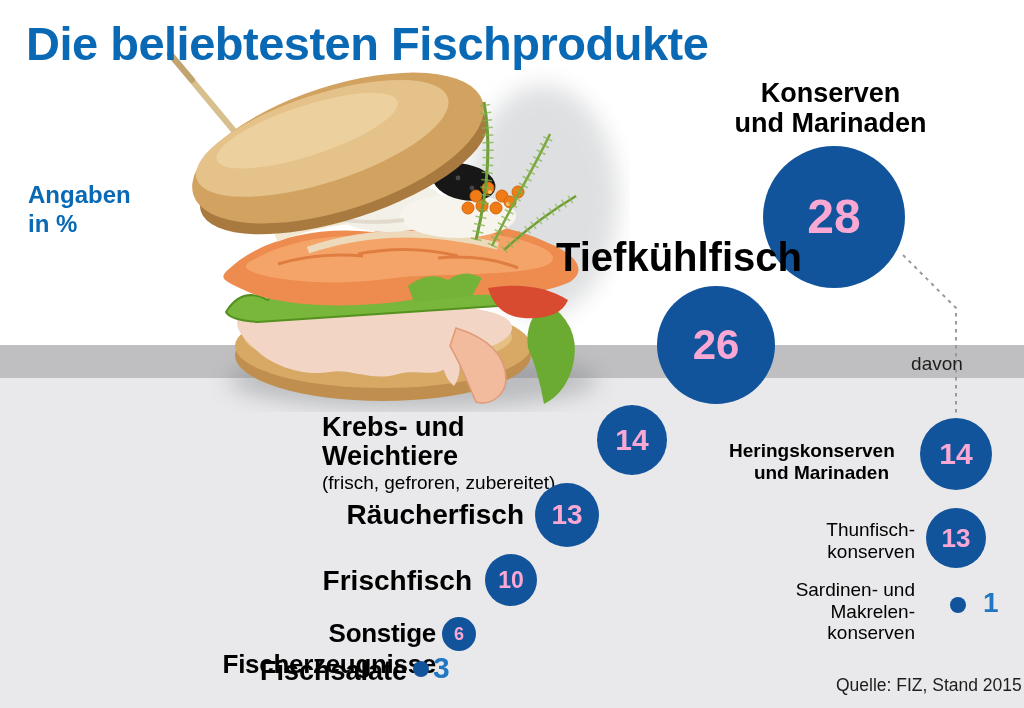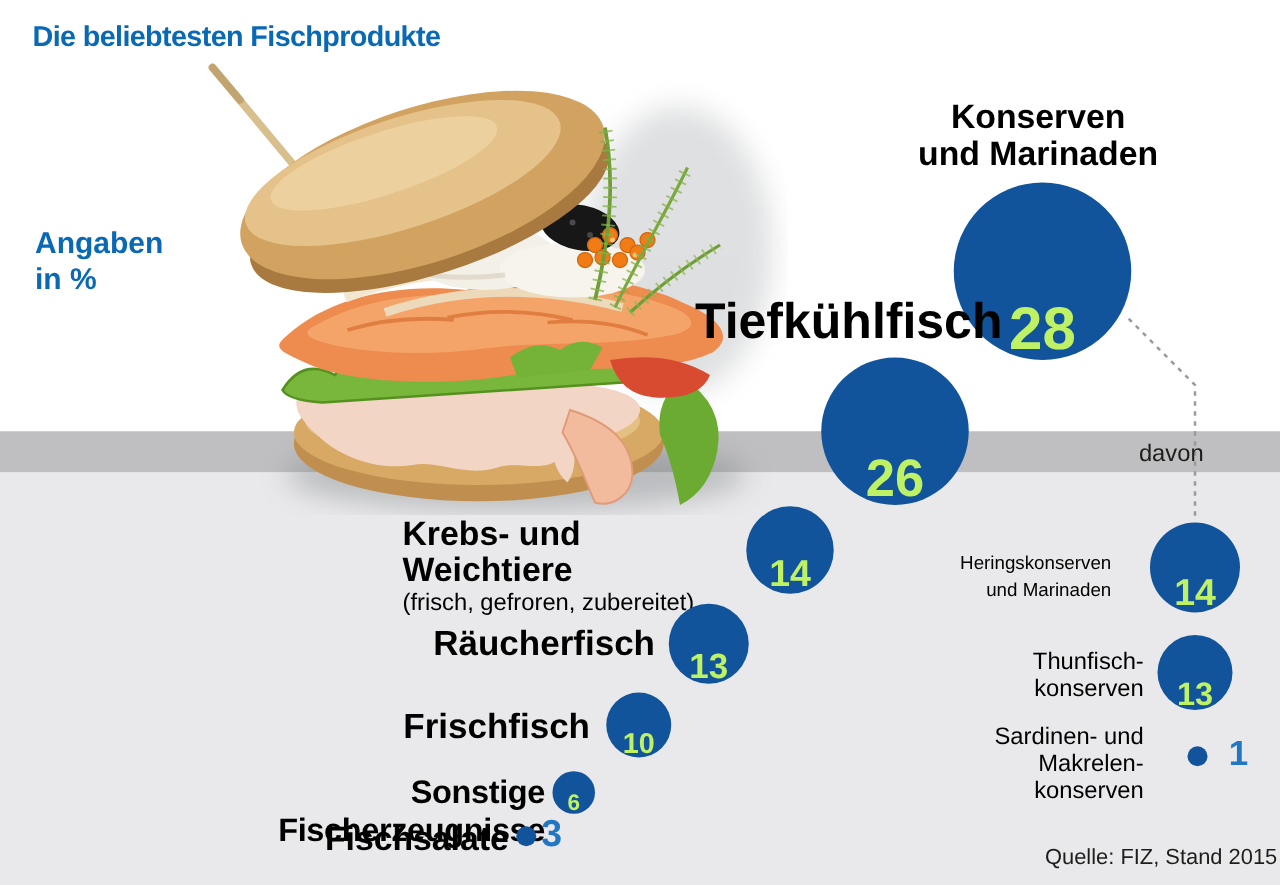--- a/index.html
+++ b/index.html
@@ -2,30 +2,30 @@
 <html><head>
 <meta charset="utf-8">
 <style>
   html,body{margin:0;padding:0;background:#ffffff;}
   .stage{
     position:relative;width:1024px;height:708px;overflow:hidden;background:#ffffff;
     font-family:"Liberation Sans","DejaVu Sans",sans-serif;color:#1d1d1b;
   }
   .band{position:absolute;left:0;top:345px;width:1024px;height:33px;background:#bfbfc1;}
   .lowerbg{position:absolute;left:0;top:378px;width:1024px;height:330px;background:#e9e9eb;}
-  .title{position:absolute;left:26px;top:16px;font-size:23px;font-weight:bold;color:#0a69b4;letter-spacing:-0.5px;}
+  .title{position:absolute;left:26px;top:16px;font-size:47px;font-weight:bold;color:#0a69b4;letter-spacing:-0.5px;}
   .note{position:absolute;left:28px;top:144px;font-size:24px;font-weight:bold;color:#0a69b4;line-height:29px;margin-top:36px;}
   .ln{display:block;}
   .lbl{position:absolute;font-weight:bold;color:#000000;}
   .reg{font-weight:normal;}
   .t-right{text-align:right;}
   .t-center{text-align:center;}
   .bubble{
-    position:absolute;border-radius:50%;background:#11549c;color:#bef264;font-weight:bold;
-    display:flex;align-items:flex-end;justify-content:center;line-height:1;
+    position:absolute;border-radius:50%;background:#11549c;color:#f9a8d4;font-weight:bold;
+    display:flex;align-items:center;justify-content:center;line-height:1;
   }
   .dot{position:absolute;width:16px;height:16px;border-radius:50%;background:#11549c;}
   .accnum{position:absolute;color:#2277c3;font-weight:bold;line-height:1;}
   .connector{position:absolute;left:0;top:0;pointer-events:none;}
   .burger{position:absolute;left:158px;top:50px;pointer-events:none;}
   .source{position:absolute;left:836px;top:675px;font-size:17.5px;color:#1d1d1b;}
   .davon{position:absolute;left:898px;top:353px;width:78px;font-size:19px;text-align:center;color:#1d1d1b;}
 </style>
 </head>
 <body>
@@ -191,21 +191,21 @@
   </div>
 
   <div class="lbl t-right" style="left:240px;top:656px;width:167px;font-size:27px;">
     <span>Fischsalate</span>
   </div>
   <div class="dot" style="left:413px;top:661px;"></div>
   <div class="accnum" style="left:433px;top:653px;font-size:30px;">3</div>
 
   <div class="davon">davon</div>
 
-  <div class="lbl reg t-right" style="left:729px;top:440px;width:160px;font-size:15px;line-height:22px;">
+  <div class="lbl reg t-right" style="left:729px;top:440px;width:160px;font-size:19px;line-height:22px;font-weight:bold;">
     <span class="ln">Heringskonserven</span>
     <span class="ln">und Marinaden</span>
   </div>
   <div class="bubble" style="left:920px;top:418px;width:72px;height:72px;font-size:30px;">
     <span>14</span>
   </div>
 
   <div class="lbl reg t-right" style="left:815px;top:519px;width:100px;font-size:19px;line-height:22px;">
     <span class="ln">Thunfisch-</span>
     <span class="ln">konserven</span>

